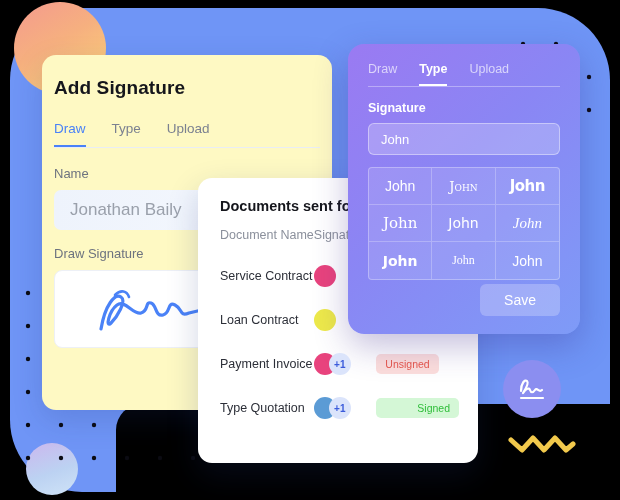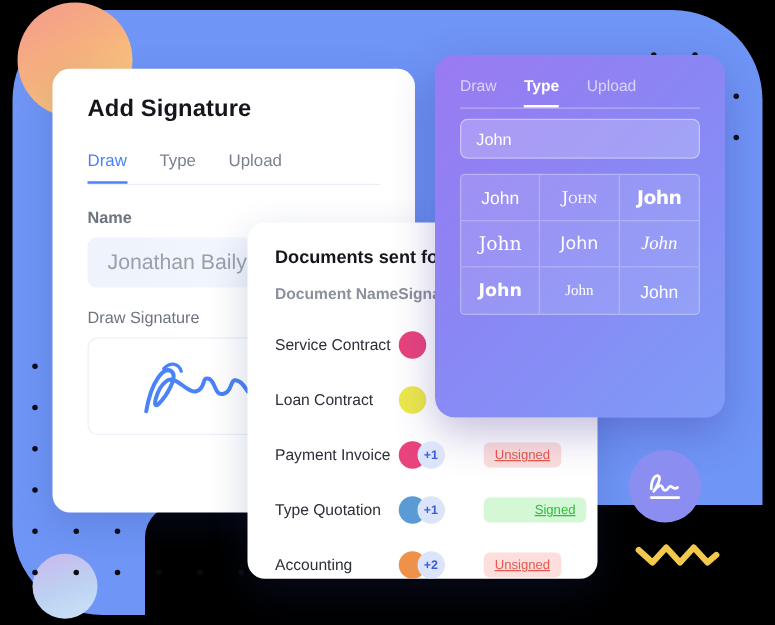--- a/index.html
+++ b/index.html
@@ -50,29 +50,29 @@
     position:absolute; left:503px; top:360px; width:58px; height:58px;
     border-radius:50%; background:#8b8ef0;
     display:flex; align-items:center; justify-content:center;
   }
   .deco-zigzag{ position:absolute; left:508px; top:430px; width:68px; height:26px; }
   .dot-grid{ position:absolute; left:0; top:0; width:620px; height:500px; pointer-events:none; }
 
   
   .card-left{
     position:absolute; left:42px; top:55px; width:290px; height:355px;
-    background:#ffffff; border-radius:14px;
+    background:#fef9c3; border-radius:14px;
     box-shadow:0 10px 30px rgba(30,50,120,.18);
-    padding:22px 28px;
+    padding:22px 12px;
   }
   .card-title{ font-size:19px; font-weight:700; color:#15161c; letter-spacing:.1px; }
   .tabs{ display:flex; gap:26px; margin-top:22px; border-bottom:1px solid #e9edf5; }
   .tab{ font-size:13.5px; color:#7b8190; padding-bottom:9px; cursor:pointer; }
   .tab.active{ color:#4a82f7; border-bottom:2px solid #4a82f7; font-weight:400; }
-  .field-label{ font-size:13px; color:#6d737f; margin-top:18px;font-weight:bold; }
+  .field-label{ font-size:13px; color:#6d737f; margin-top:18px; }
   .text-input{
     margin-top:9px; height:40px; border-radius:7px;
     background:linear-gradient(90deg,#eef3fc,#f6f9fe);
     display:flex; align-items:center; padding:0 16px;
     font-size:17px; color:#9aa0ab;
   }
   .draw-label{ font-size:13px; color:#6d737f; margin-top:16px; }
   .draw-box{
     margin-top:9px; height:78px; border:1px solid #edf0f6; border-radius:8px;
     background:#fff; overflow:hidden; position:relative;
@@ -86,36 +86,36 @@
   
   .card-docs{
     position:absolute; left:198px; top:178px; width:280px; height:285px;
     background:#fff; border-radius:14px;
     box-shadow:0 12px 32px rgba(30,50,120,.2);
     padding:20px 22px; overflow:hidden;
   }
   .docs-title{ font-size:14.5px; font-weight:700; color:#15161c; white-space:nowrap; }
   .docs-table{ width:100%; border-collapse:collapse; margin-top:14px; }
   .docs-table th{
-    text-align:left; font-size:12.5px; font-weight:700; color:#8b909c;
+    text-align:left; font-size:12.5px; font-weight:400; color:#8b909c;
     padding-bottom:12px; white-space:nowrap;
   }
   .docs-table td{ padding:11px 0; font-size:12.5px; color:#2c2f38; white-space:nowrap; }
   .avatars{ display:flex; align-items:center; }
   .avatar{
     width:22px; height:22px; border-radius:50%; position:relative;
     overflow:hidden; flex:none;
   }
   .av-more{
     width:22px; height:22px; border-radius:50%;
     background:#dbe4fb; color:#3b5bdb; font-size:10px;
     display:flex; align-items:center; justify-content:center;
     margin-left:-7px; z-index:2; font-weight:700;
   }
-  .badge{ display:inline-block; font-size:10.5px; padding:4px 9px; border-radius:5px;text-decoration:underline; }
+  .badge{ display:inline-block; font-size:10.5px; padding:4px 9px; border-radius:5px; }
   .badge.unsigned{ background:#fcdedc; color:#e8574c; }
   .badge.signed{ background:#d4f7d6; color:#2fbe3a;padding-left:41px; }
 
   
   .card-right{
     position:absolute; left:348px; top:44px; width:232px; height:290px;
     border-radius:16px;
     background:linear-gradient(135deg,#9a7af2 0%,#8a86f4 45%,#7e9bf7 100%);
     box-shadow:0 12px 34px rgba(60,40,140,.3);
     padding:18px 20px;
@@ -271,57 +271,47 @@
           <td>
             <div class="avatars">
               <div class="avatar" style="background:#5b9bd5"></div>
               <div class="av-more">+1</div>
             </div>
           </td>
           <td>
             <span class="badge signed">Signed</span>
           </td>
         </tr>
-        <tr>
-          <td>Accounting</td>
-          <td>
-            <div class="avatars">
-              <div class="avatar" style="background:#f0914a"></div>
-              <div class="av-more">+2</div>
-            </div>
-          </td>
-          <td>
-            <span class="badge unsigned">Unsigned</span>
-          </td>
-        </tr>
       </tbody>
     </table>
   </div>
 
   <div class="card-right">
     <div class="tabs-p">
       <div class="tab-p">Draw</div>
       <div class="tab-p active">Type</div>
       <div class="tab-p">Upload</div>
     </div>
 
+    <div class="p-label">Signature</div>
     <div class="p-input">John</div>
 
     <div class="sig-grid">
       <div class="sig-cell f0">John</div>
       <div class="sig-cell f1">John</div>
       <div class="sig-cell f2">John</div>
       <div class="sig-cell f3">John</div>
       <div class="sig-cell f4">John</div>
       <div class="sig-cell f5">John</div>
       <div class="sig-cell f6">John</div>
       <div class="sig-cell f7">John</div>
       <div class="sig-cell f8">John</div>
     </div>
 
+    <button class="btn-save">Save</button>
   </div>
 
   <div class="deco-sign-badge">
     <svg width="38" height="30" viewBox="0 0 38 30">
       <path d="M8 17 C8 9,12 5,14 7 C16 9,12 16,10 19 C13 15,16 13,17 16
                C18 19,20 19,22 16 C24 13,26 19,29 16" fill="none" stroke="#fff" stroke-width="2.2" stroke-linecap="round" stroke-linejoin="round"></path>
       <line x1="8" y1="24" x2="30" y2="24" stroke="#fff" stroke-width="2.2" stroke-linecap="round"></line>
     </svg>
   </div>
 

